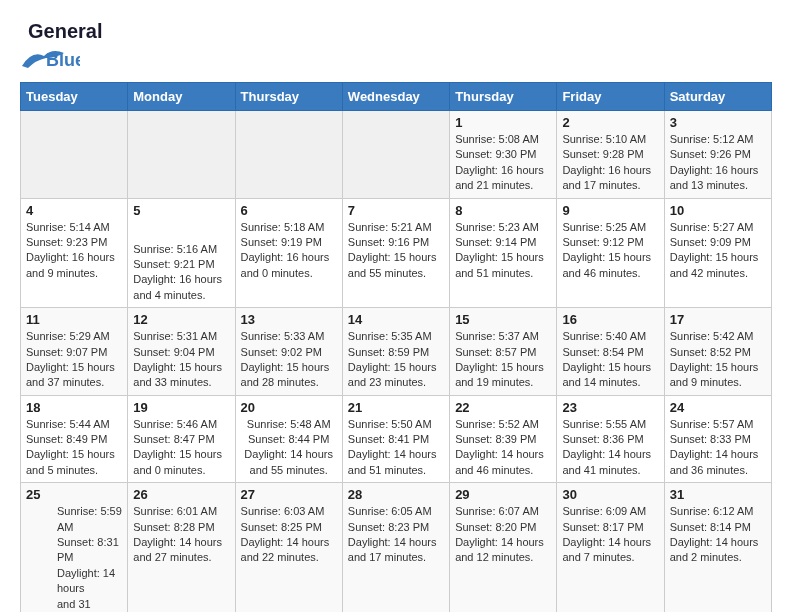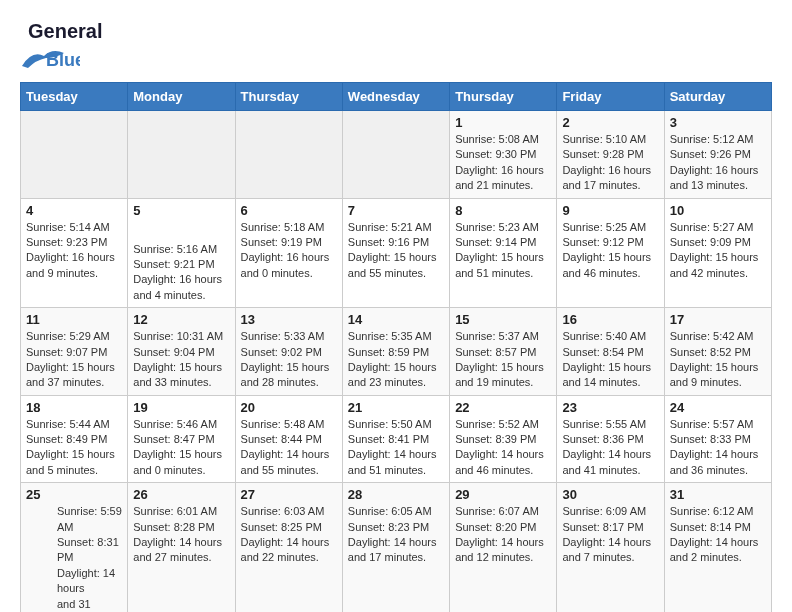--- a/index.html
+++ b/index.html
@@ -187,21 +187,21 @@
       <tr>
         <td>
           <span class="day-number">11</span>
           <div class="day-info" style="white-space: pre-line;">Sunrise: 5:29 AM
 Sunset: 9:07 PM
 Daylight: 15 hours
 and 37 minutes.</div>
         </td>
         <td>
           <span class="day-number">12</span>
-          <div class="day-info" style="white-space: pre-line;">Sunrise: 10:31 AM
+          <div class="day-info" style="white-space: pre-line;">Sunrise: 5:31 AM
 Sunset: 9:04 PM
 Daylight: 15 hours
 and 33 minutes.</div>
         </td>
         <td>
           <span class="day-number">13</span>
           <div class="day-info" style="white-space: pre-line;">Sunrise: 5:33 AM
 Sunset: 9:02 PM
 Daylight: 15 hours
 and 28 minutes.</div>
@@ -245,21 +245,21 @@
         </td>
         <td>
           <span class="day-number">19</span>
           <div class="day-info" style="white-space: pre-line;">Sunrise: 5:46 AM
 Sunset: 8:47 PM
 Daylight: 15 hours
 and 0 minutes.</div>
         </td>
         <td>
           <span class="day-number">20</span>
-          <div class="day-info" style="white-space: pre-line;">Sunrise: 5:48 AM
+          <div class="day-info" style="white-space: pre-line; text-align: center;">Sunrise: 5:48 AM
 Sunset: 8:44 PM
 Daylight: 14 hours
 and 55 minutes.</div>
         </td>
         <td>
           <span class="day-number">21</span>
           <div class="day-info" style="white-space: pre-line;">Sunrise: 5:50 AM
 Sunset: 8:41 PM
 Daylight: 14 hours
 and 51 minutes.</div>

